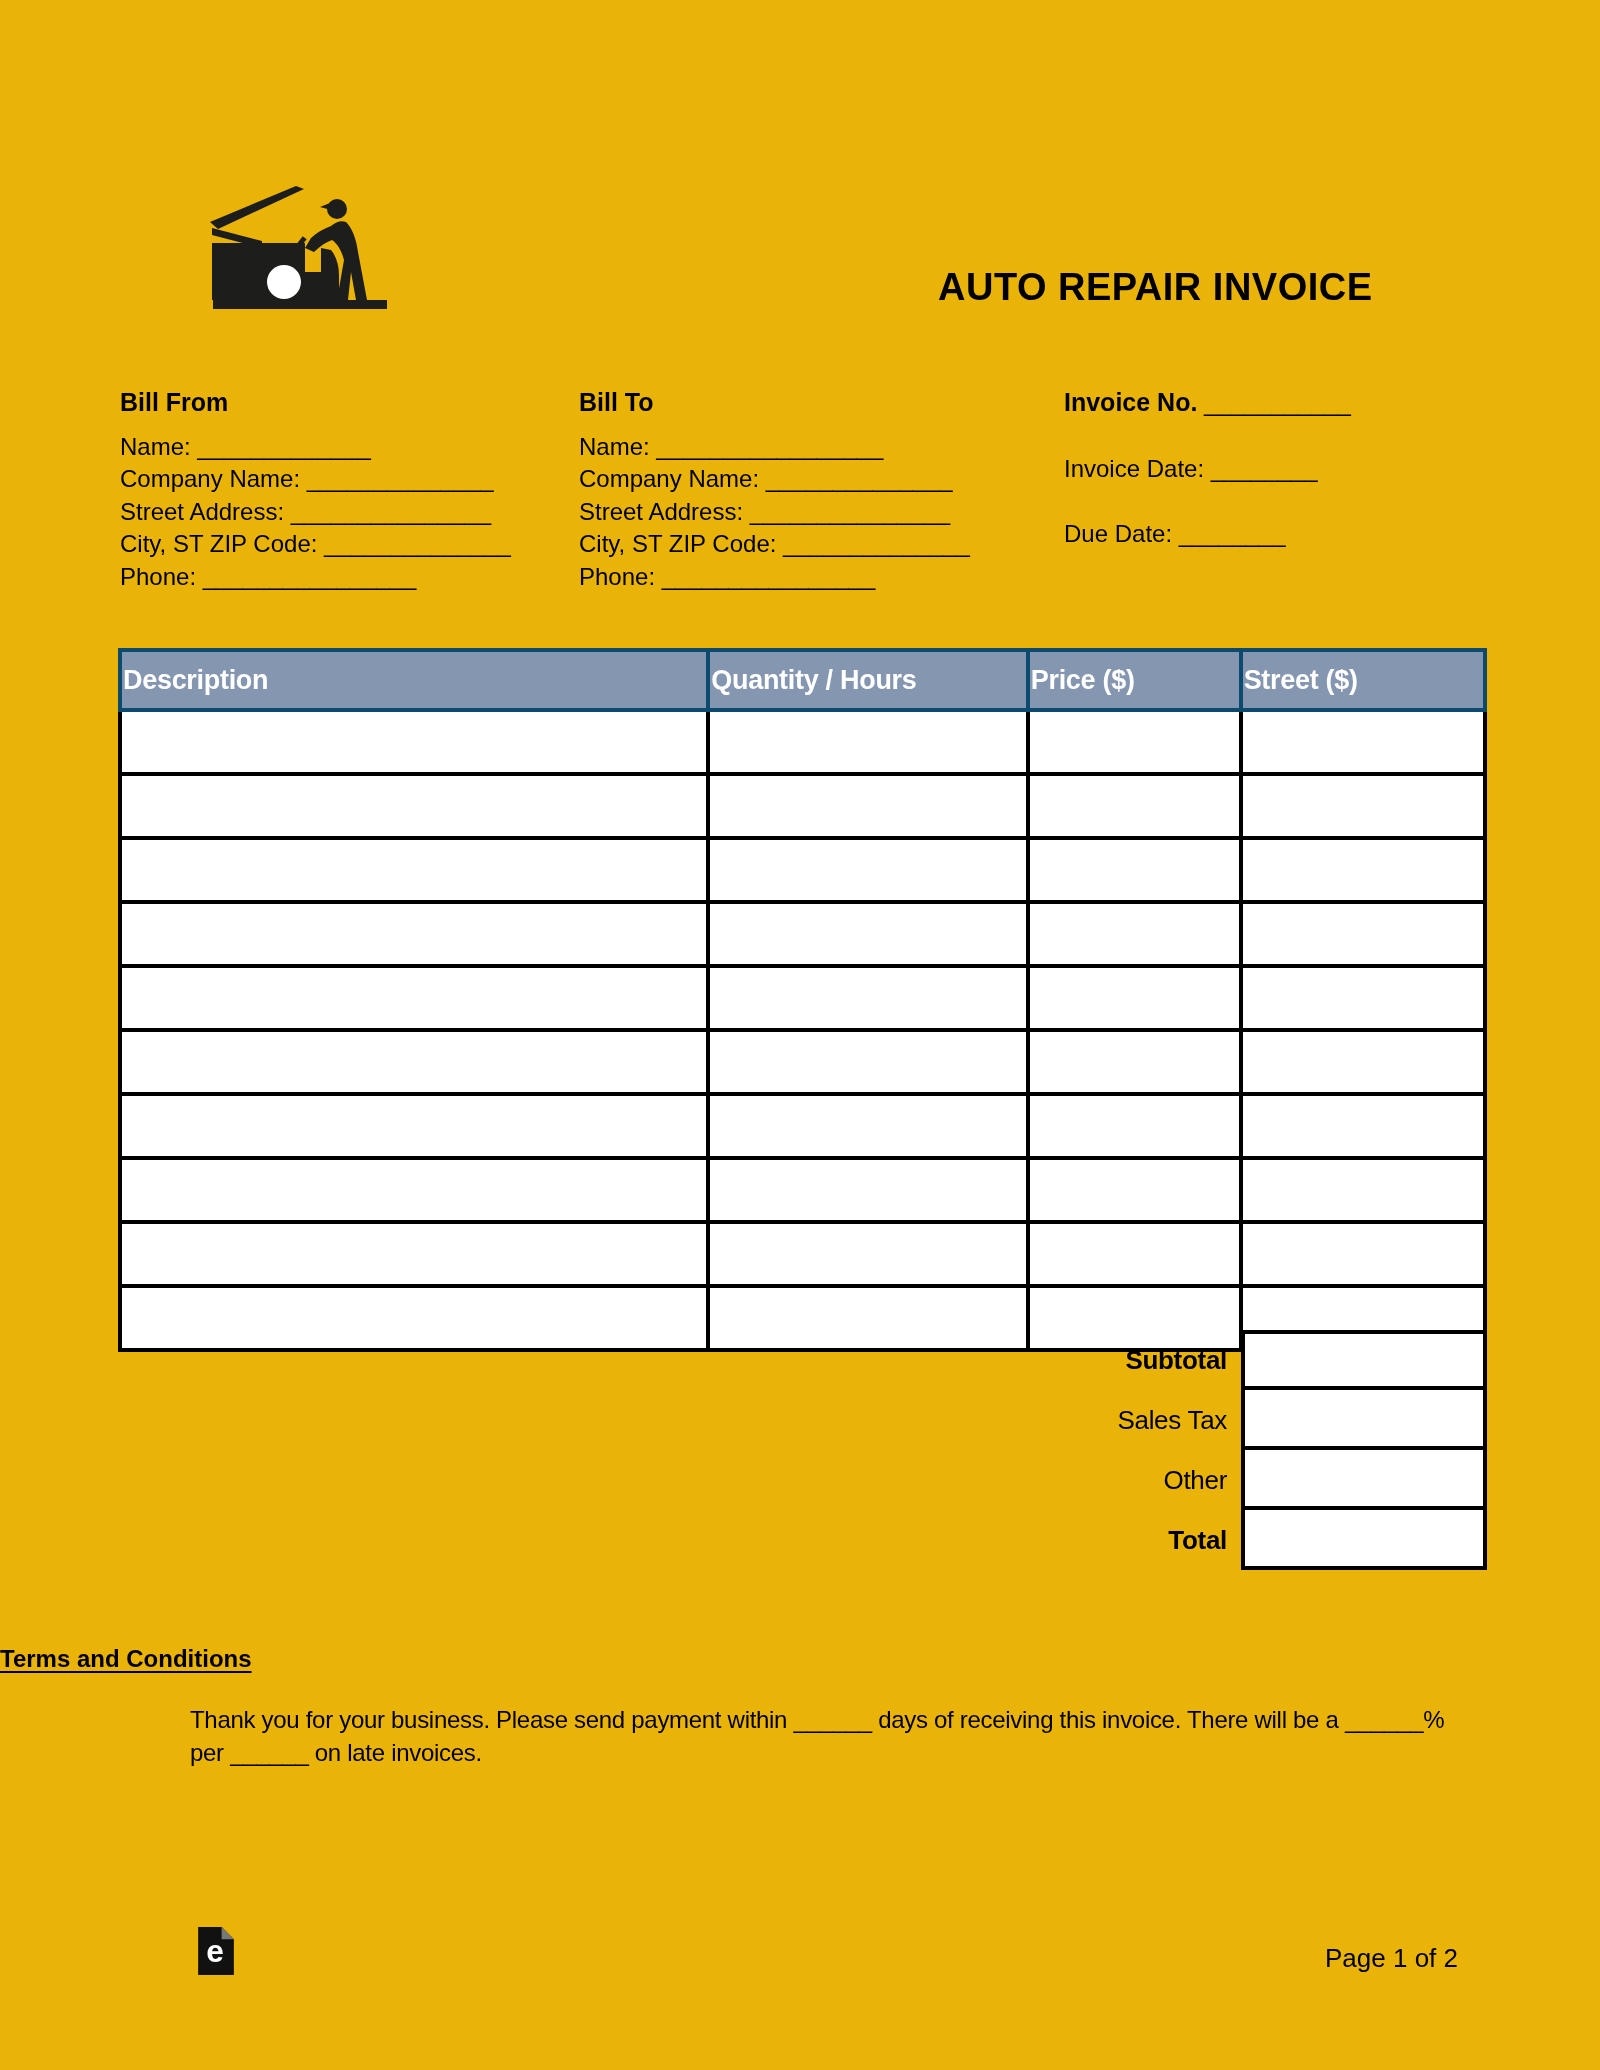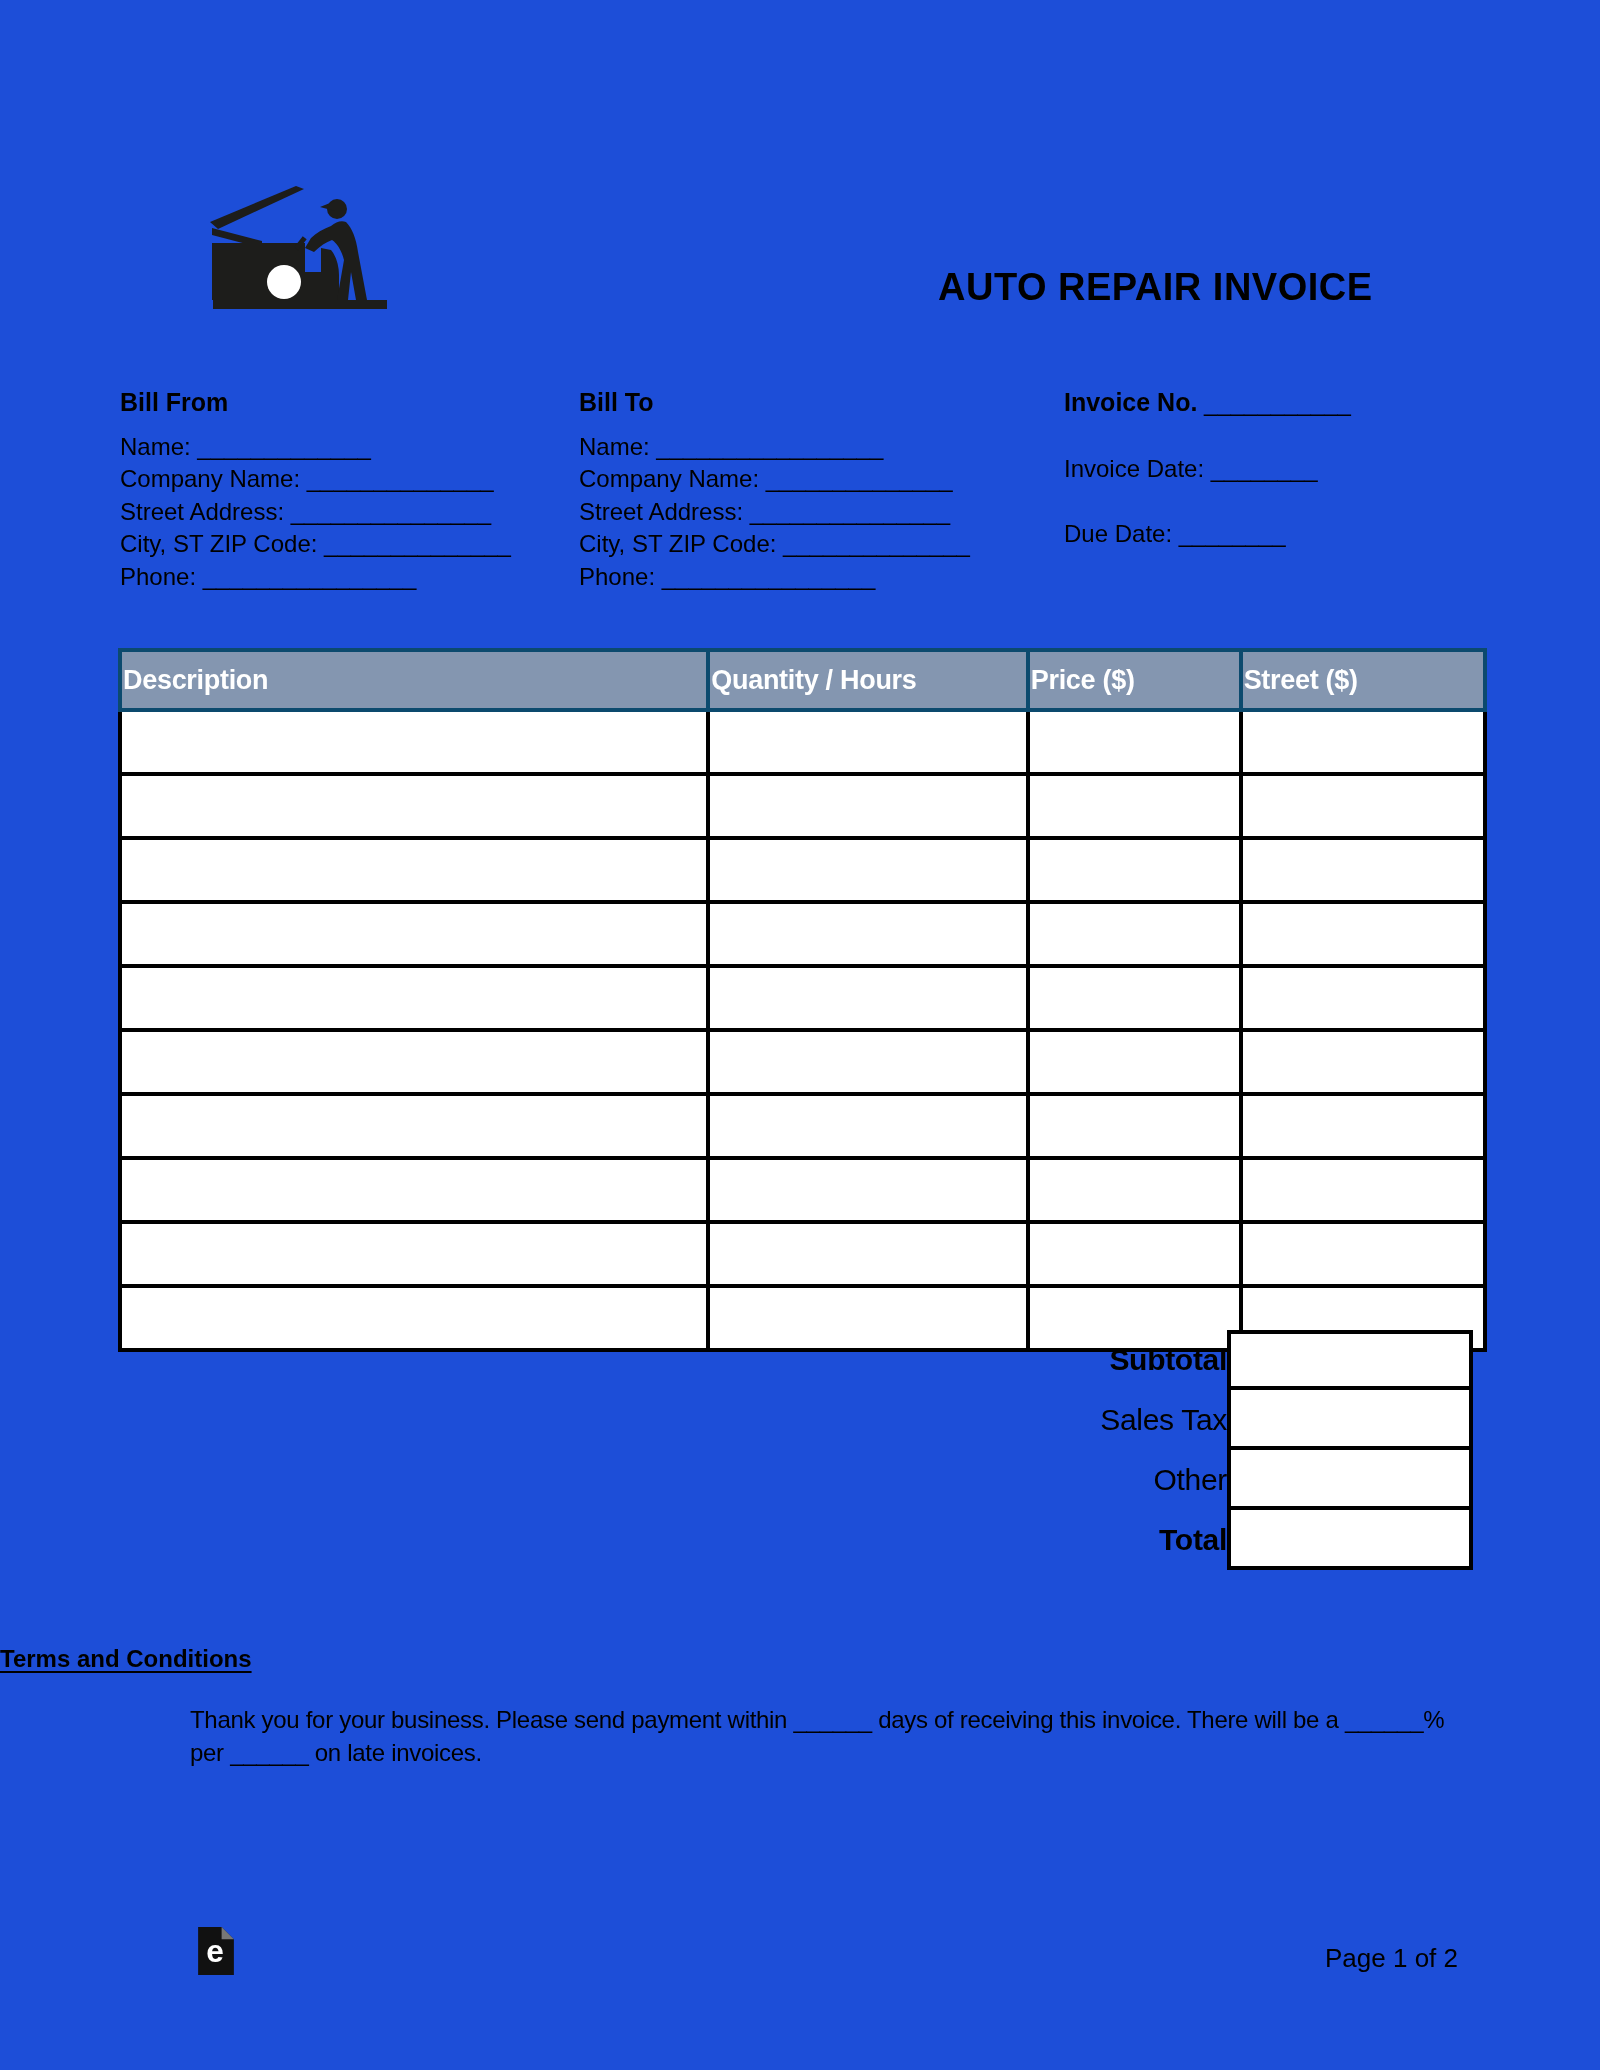--- a/index.html
+++ b/index.html
@@ -1,17 +1,17 @@
 <!DOCTYPE html>
 <html><head>
 <meta charset="utf-8">
 <style>
   html,body{margin:0;padding:0;background:#fff;}
   .canvas{
-    position:relative;width:1600px;height:2070px;background:#1d4ed8;
+    position:relative;width:1600px;height:2070px;background:#eab308;
     font-family:"Liberation Sans", sans-serif;color:#000;overflow:hidden;
   }
   
   .logo{position:absolute;left:210px;top:185px;width:180px;height:127px;}
   .doc-title{
     position:absolute;left:938px;top:266px;width:520px;
     font-size:38px;font-weight:bold;letter-spacing:0.5px;white-space:nowrap;
   }
   
   .block{position:absolute;top:386px;font-size:24px;line-height:32.5px;}
@@ -30,21 +30,21 @@
   }
   table.items th{
     background:#8496B0;color:#ffffff;font-size:27px;font-weight:bold;
     letter-spacing:-0.3px;text-align:left;height:54px;border:4px solid #0c4a6e;
   }
   table.items td{height:58px;border:4px solid #000;background:#fff;}
   
   .summary{position:absolute;left:118px;top:1330px;width:1369px;}
   .summary-row{display:flex;height:60px;align-items:center;}
   .summary-label{
-    width:1109px;text-align:right;font-size:30px;
+    width:1109px;text-align:right;padding-right:14px;font-size:26px;
     letter-spacing:-0.3px;
   }
   .summary-label.bold{font-weight:bold;}
   .summary-box{
     width:246px;height:60px;box-sizing:border-box;border:4px solid #000;
     background:#fff;
   }
   .summary-row + .summary-row .summary-box{margin-top:-4px;height:64px;}
   
   .terms-heading{

